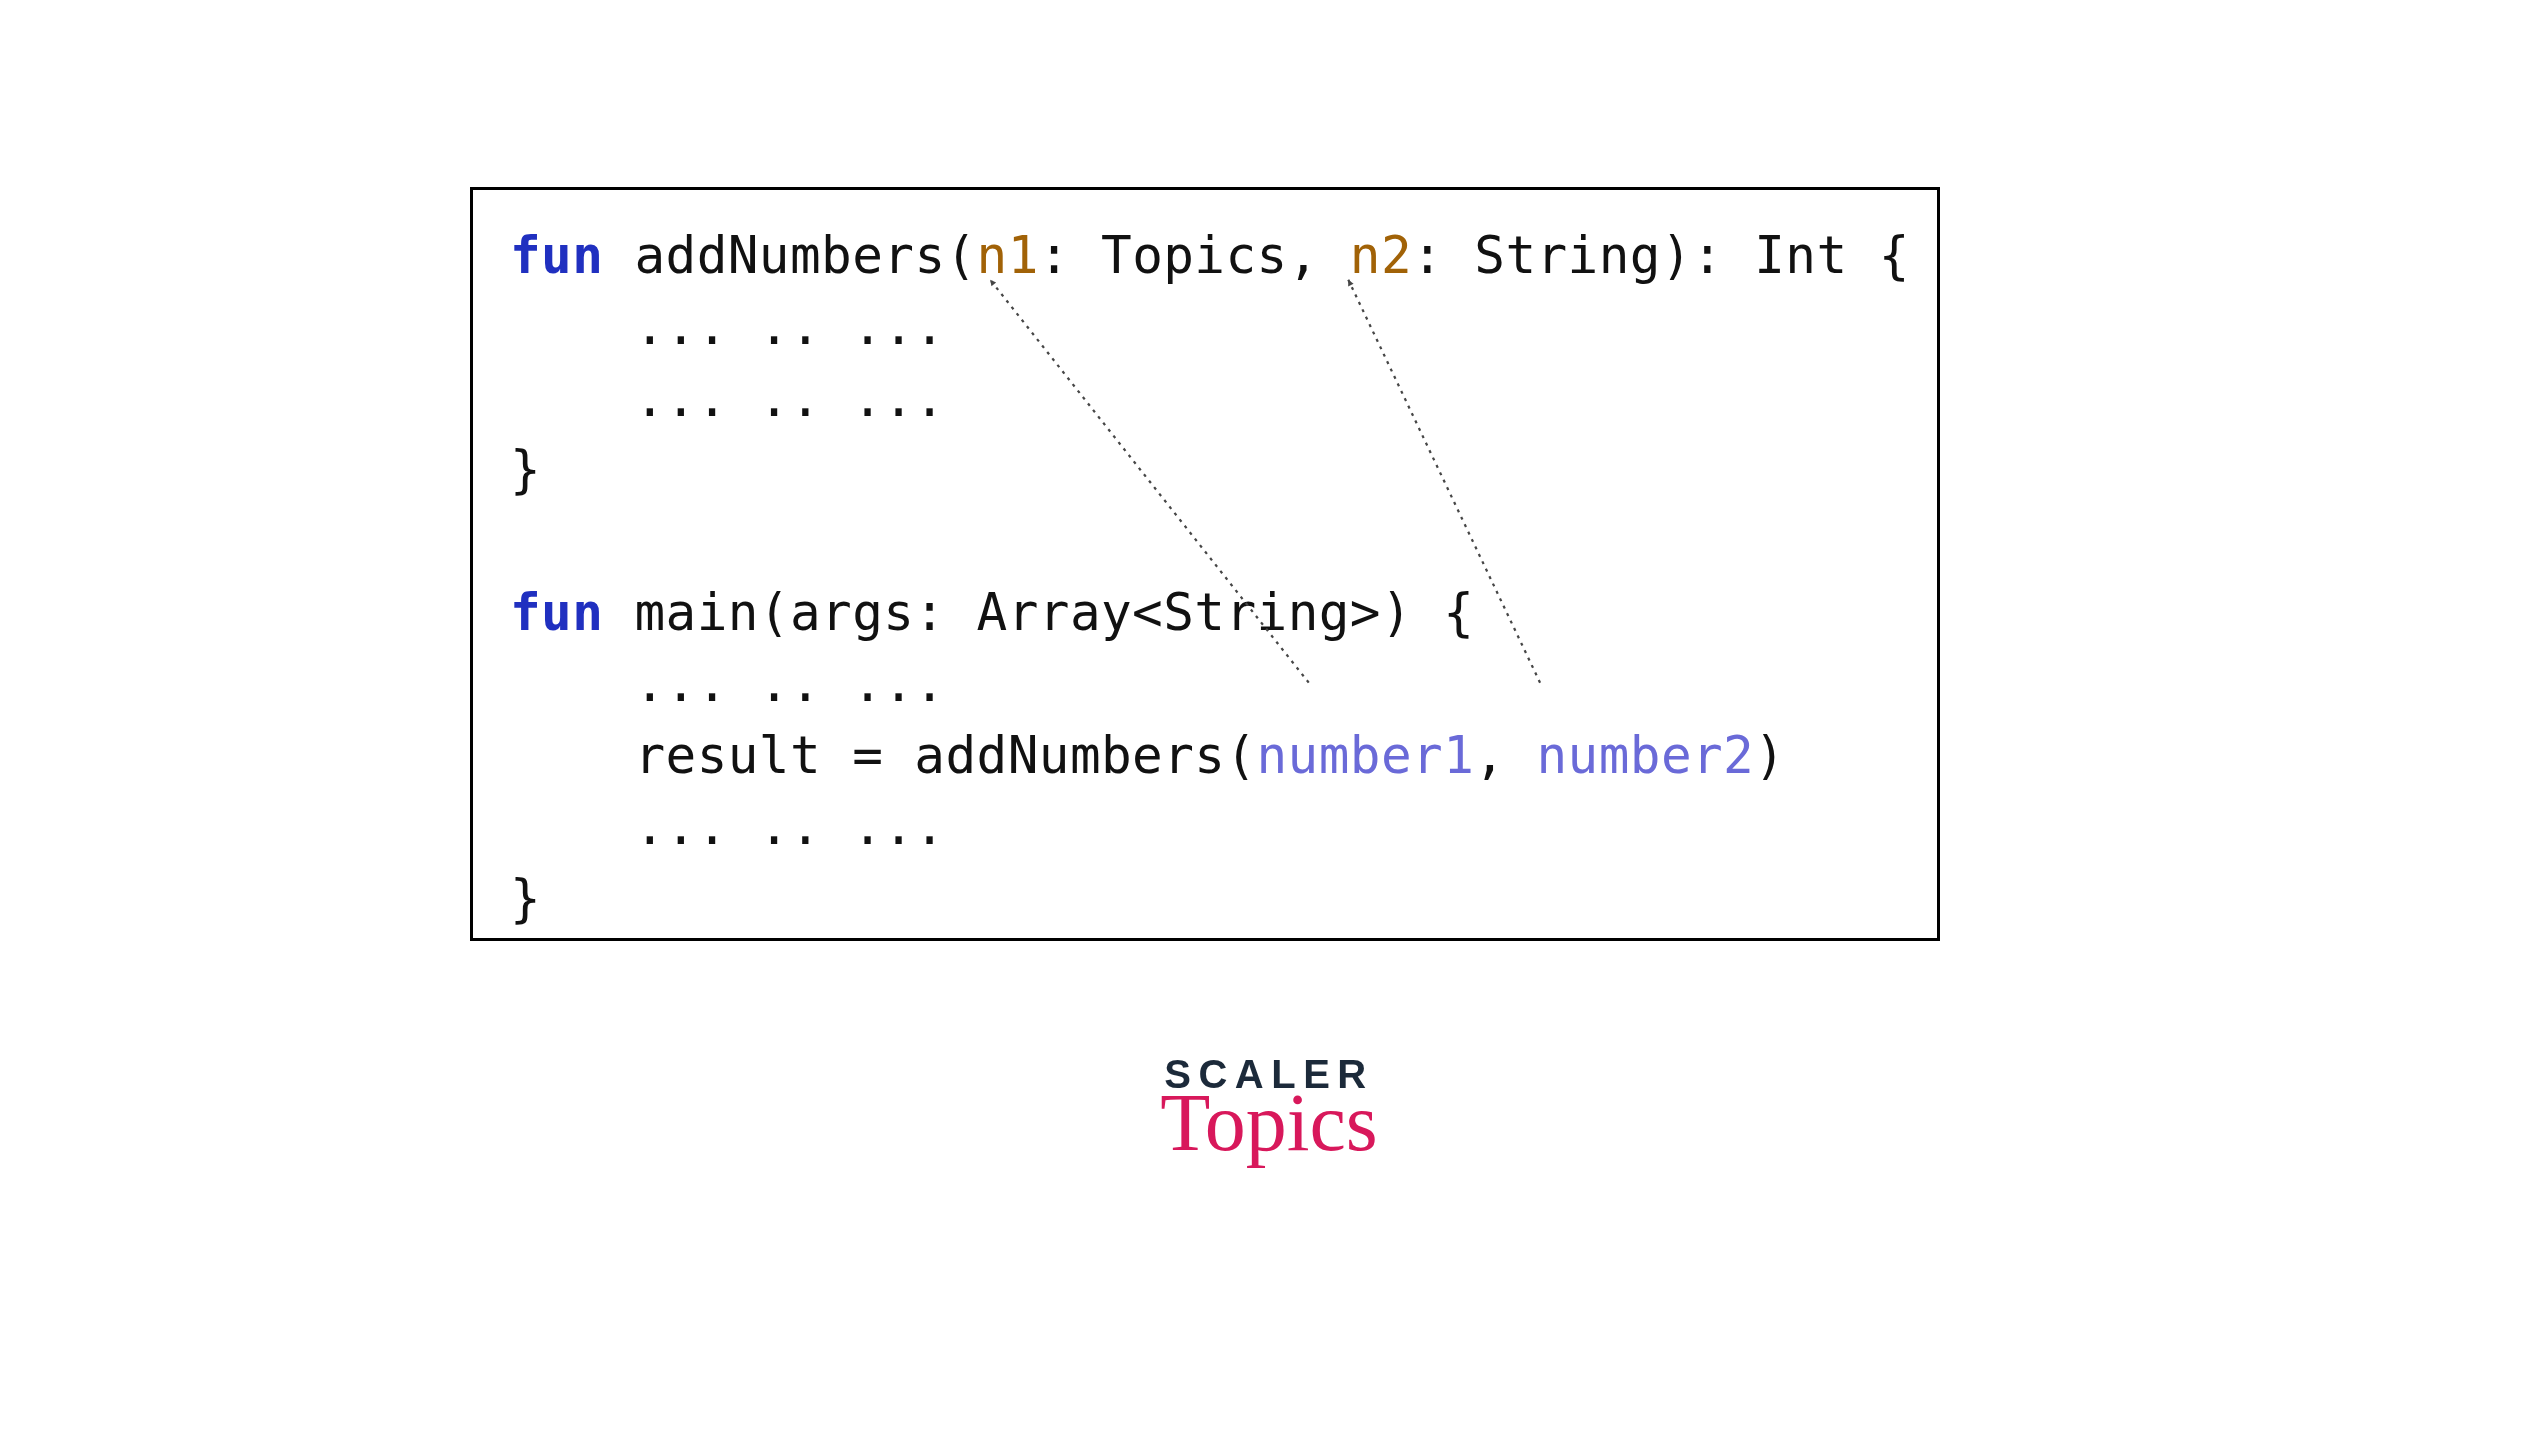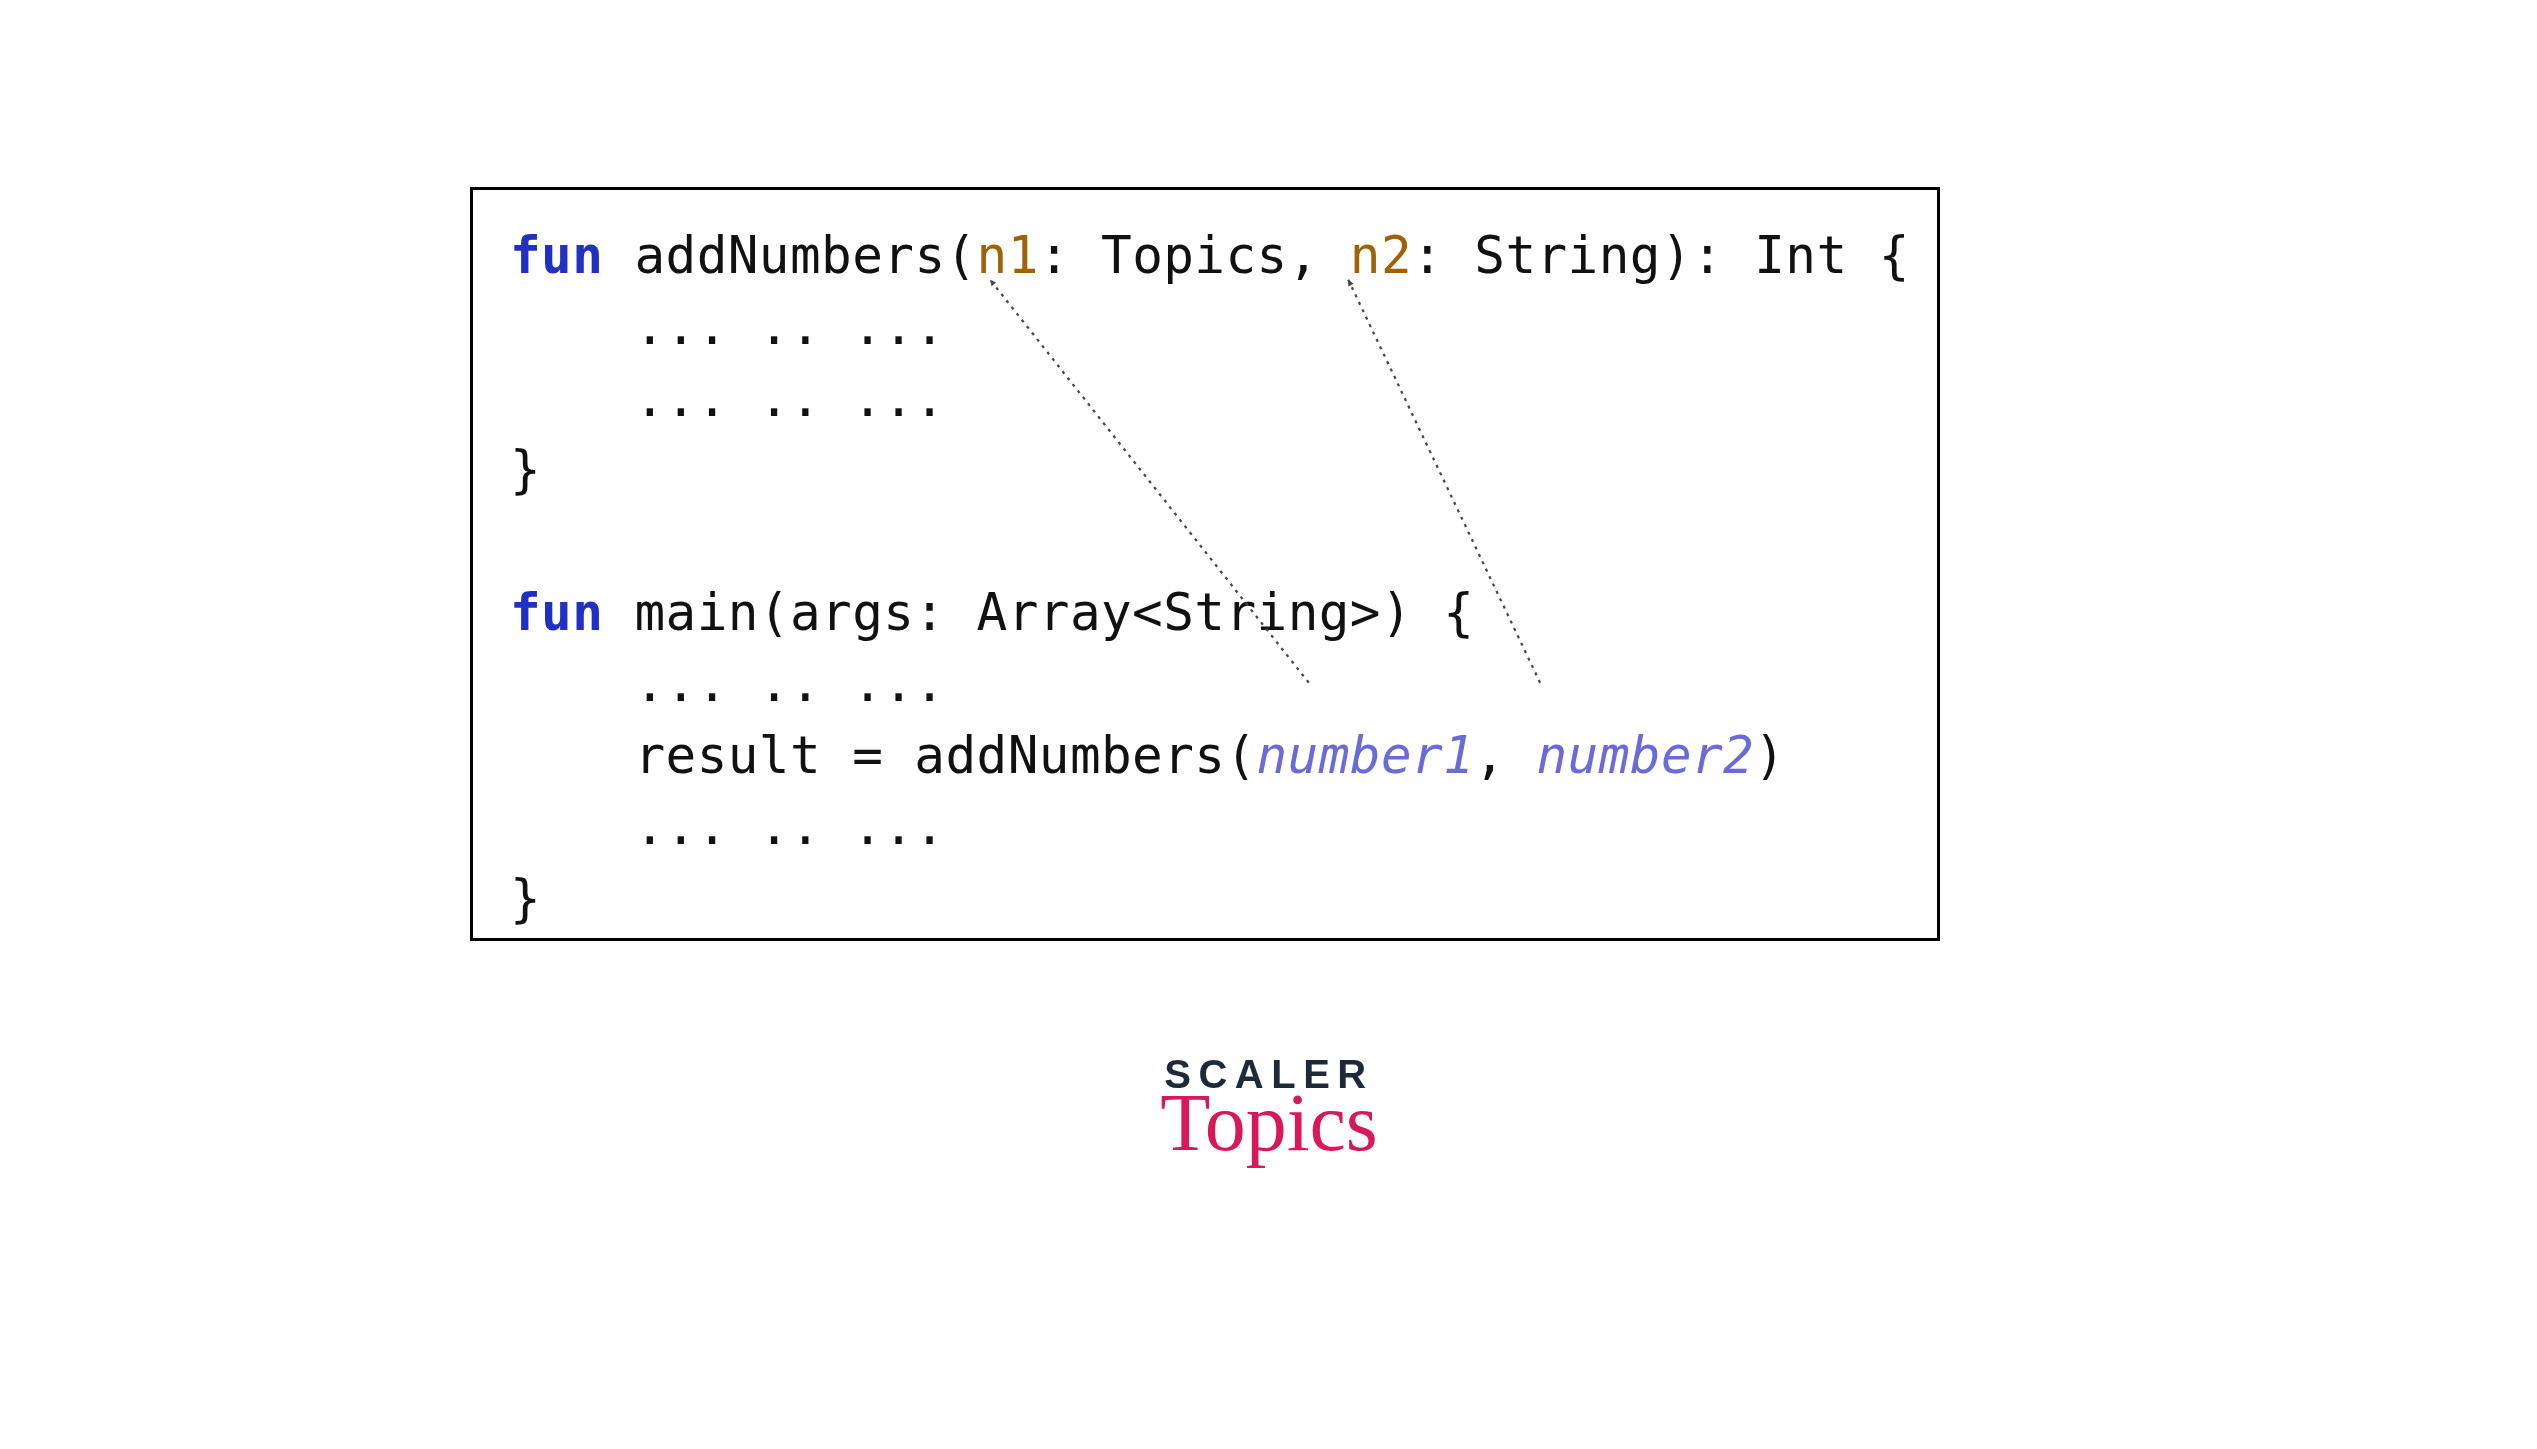--- a/index.html
+++ b/index.html
@@ -28,21 +28,21 @@
   }
   .code {
     font-size: 51px;
     line-height: 1.4;
     white-space: pre;
     color: #111;
     letter-spacing: 0.4px;
   }
   .kw { color: #2030c0; font-weight: 600; text-align: right; }
   .param { color: #a16207; }
-  .arg   { color: #6a6ad8; font-style: italic; }
+  .arg   { color: #6a6ad8; }
   .plain { color: #111; text-align: right; }
   .svg-overlay {
     position: absolute;
     left: 0;
     top: 0;
     pointer-events: none;
   }
   .logo {
     position: absolute;
     left: 50%;

